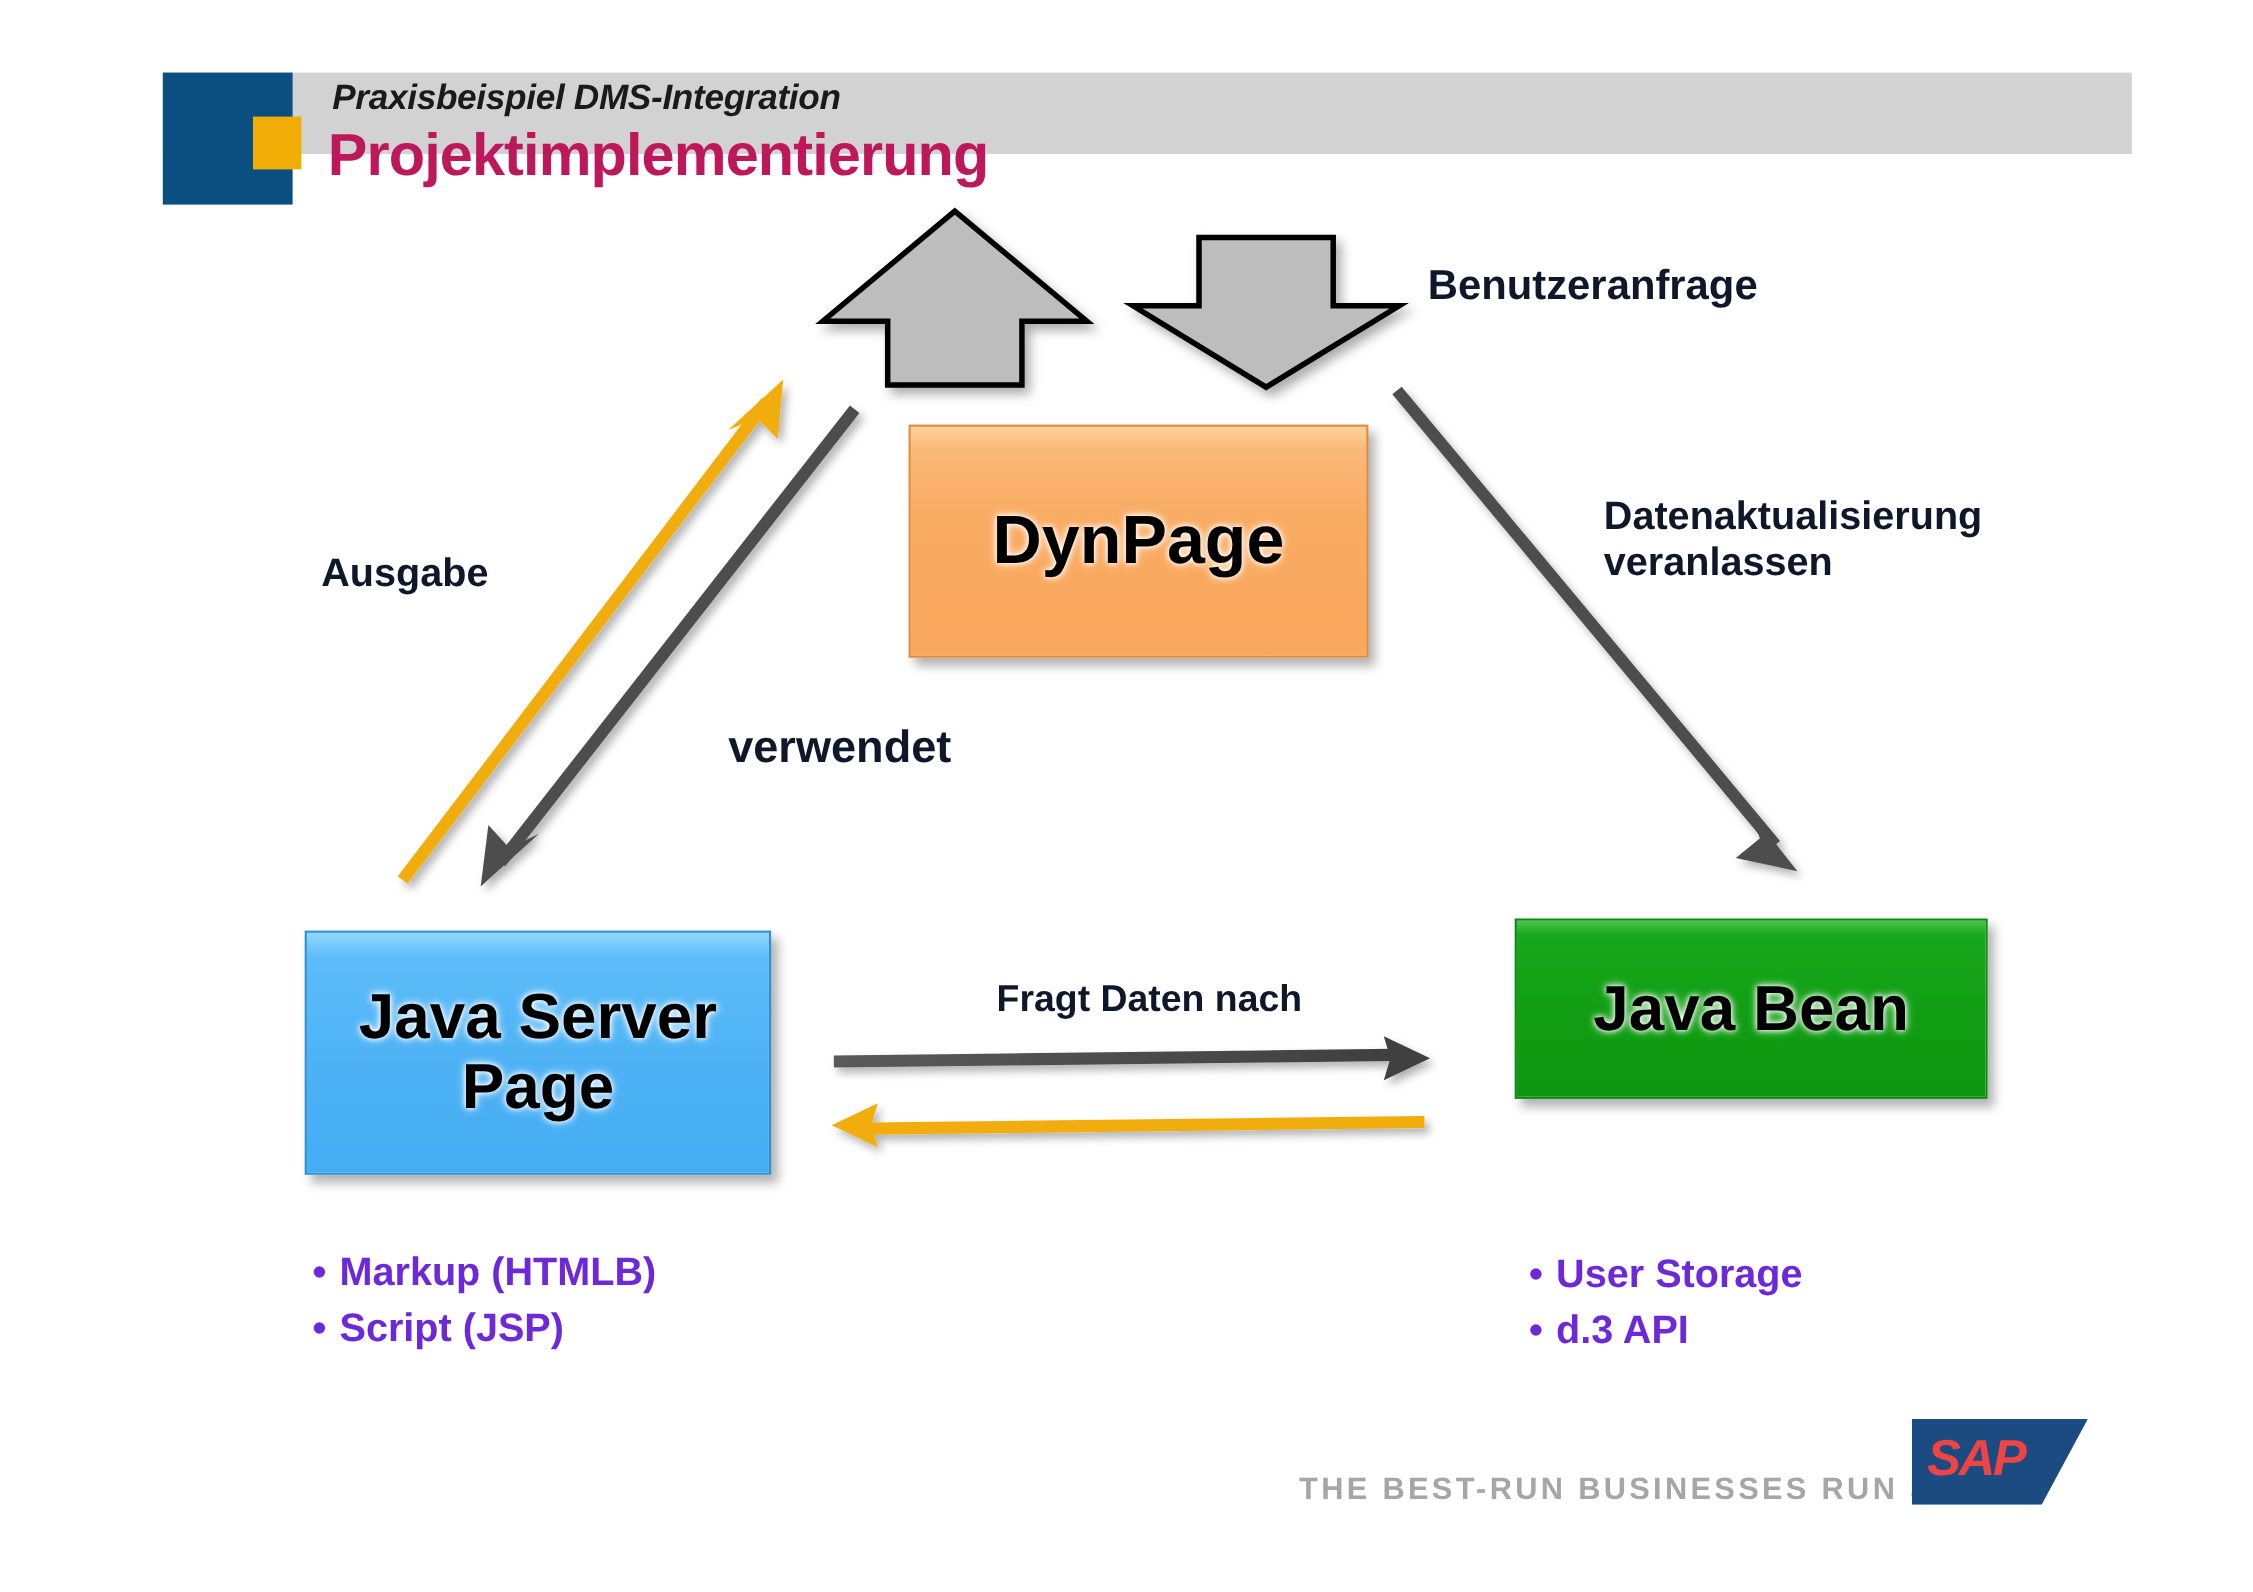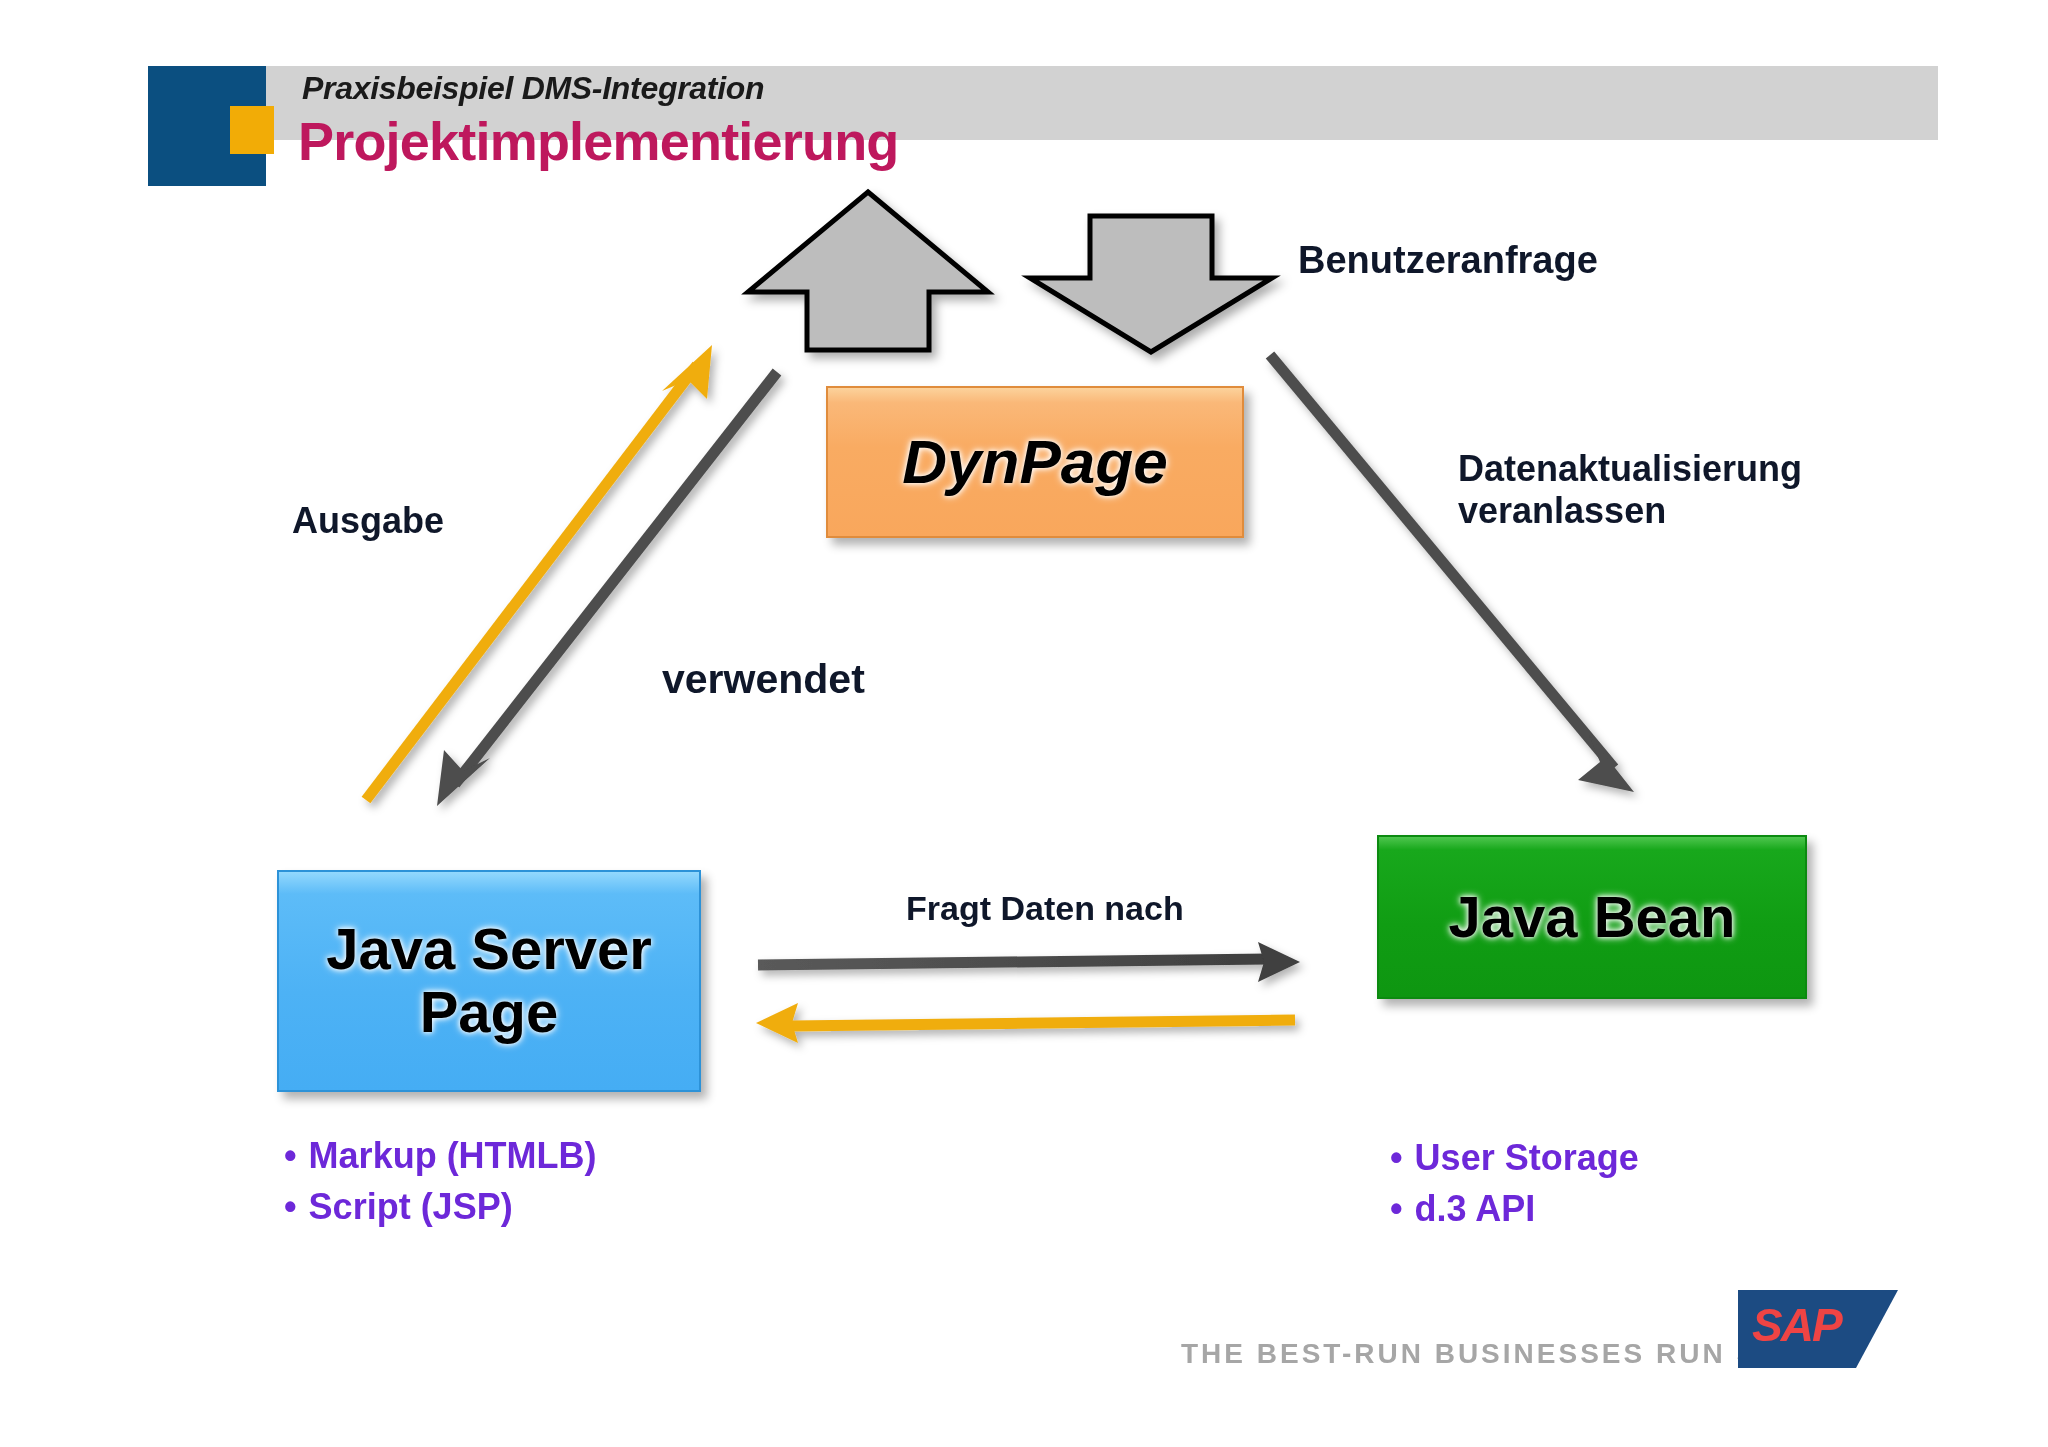--- a/index.html
+++ b/index.html
@@ -76,30 +76,29 @@
     font-weight: bold;
     color: #000000;
     line-height: 1.08;
     box-shadow: 6px 7px 9px rgba(0,0,0,0.30);
   }
 
   #box-dynpage {
     left: 826px;
     top: 386px;
     width: 418px;
-    height: 152px;
+    height: 212px;
     font-size: 62px;
     background: linear-gradient(180deg, #fcd29b 0%, #fab878 10%, #f9ab62 40%, #f9a75c 100%);
     border: 2px solid #e08c3c;
     text-shadow: 0 0 9px #ffffff, 0 0 5px #ffffff;
-    font-style: italic;
   }
   #box-jsp {
     left: 277px;
-    top: 870px;
+    top: 846px;
     width: 424px;
     height: 222px;
     font-size: 58px;
     background: linear-gradient(180deg, #93d8fd 0%, #5dbcf8 10%, #4db2f5 55%, #45adf4 100%);
     border: 2px solid #2c92d8;
     text-shadow: 0 0 9px #ffffff, 0 0 5px #ffffff;
   }
   #box-javabean {
     left: 1377px;
     top: 835px;

